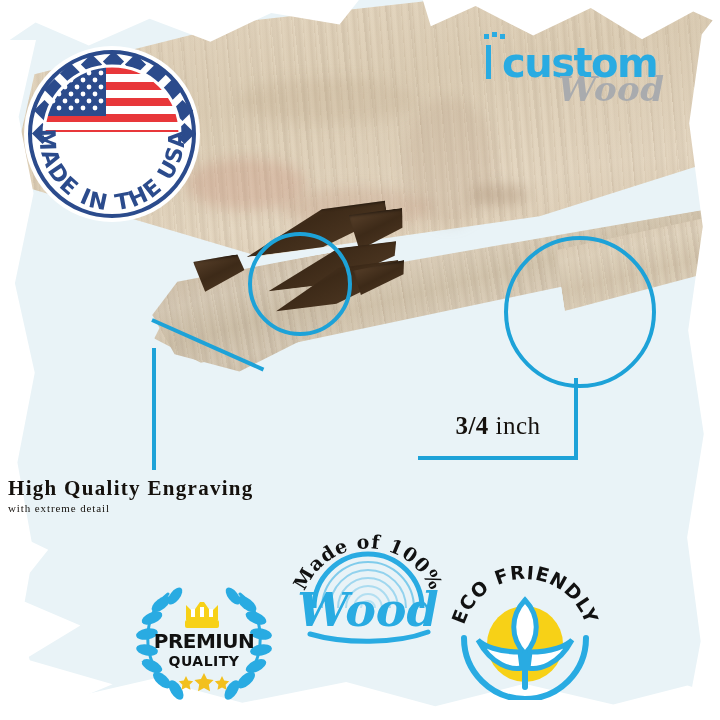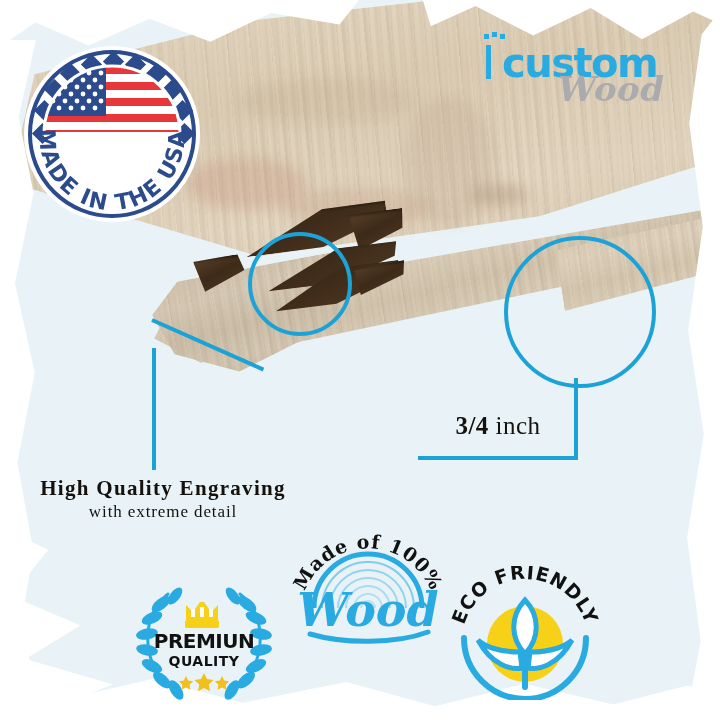--- a/index.html
+++ b/index.html
@@ -76,25 +76,24 @@
     color: #15110d;
   }
   .thk-line1 { font-size: 25px; letter-spacing: 0.5px; line-height: 1.15; }
   .thk-frac  { font-weight: bold; }
   .thk-line2 { font-size: 26px; font-weight: bold; letter-spacing: 0.6px; line-height: 1.2; }
 
   #engraving-block {
     position: absolute;
     left: 8px; top: 476px;
     width: 310px;
-    text-align: center;
     color: #15110d;
   }
   .eng-line1 { font-size: 21px; font-weight: bold; letter-spacing: 1.3px; line-height: 1.2; }
-  .eng-line2 { font-size: 17px; letter-spacing: 0.9px; line-height: 1.35; }
+  .eng-line2 { font-size: 11px; letter-spacing: 0.9px; line-height: 1.35; }
 
   
   #brand {
     position: absolute;
     left: 482px; top: 26px;
     width: 215px; height: 80px;
   }
   #brand-custom {
     position: absolute; left: 20px; top: 14px;
     font-family: "DejaVu Sans", sans-serif;

